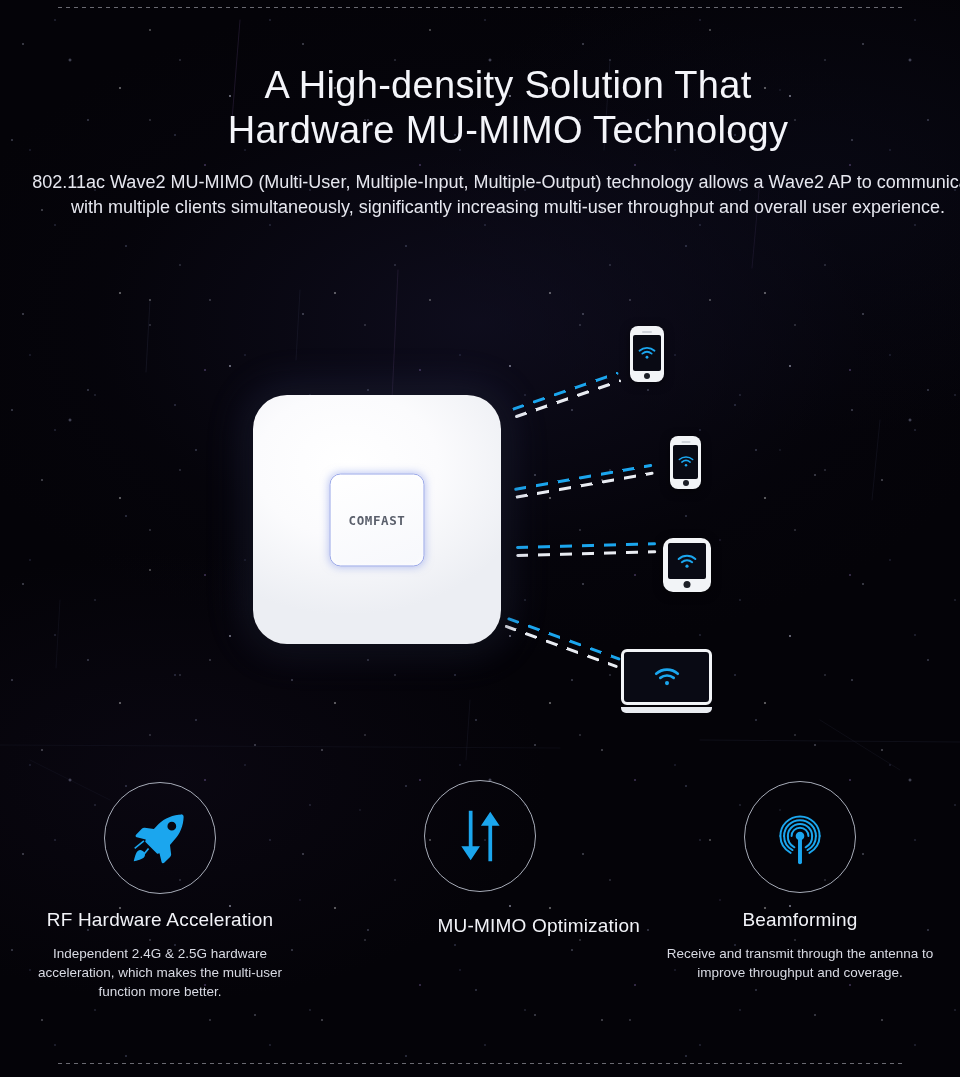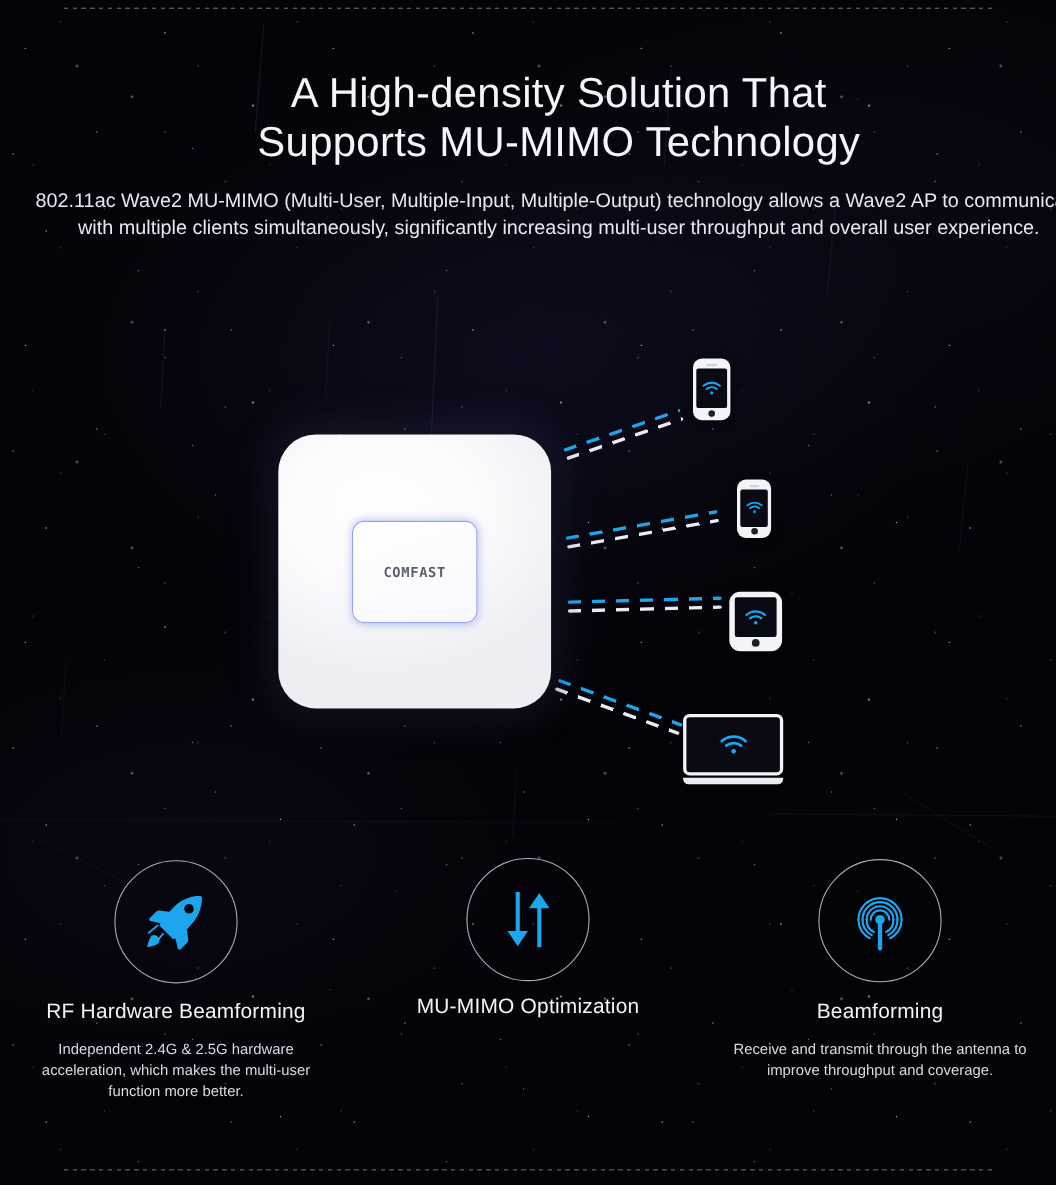--- a/index.html
+++ b/index.html
@@ -82,21 +82,21 @@
   
   .ap {
     position:absolute; left:253px; top:395px;
     width:248px; height:249px; border-radius:34px;
     background:
       radial-gradient(ellipse 190px 150px at 38% 28%, #ffffff 0%, #fbfbfd 48%, #eceef3 100%);
     box-shadow:0 0 40px 10px rgba(120,140,220,.13), 0 6px 26px rgba(0,0,0,.6);
   }
   .ap-inner {
     position:absolute; left:50%; top:50%; transform:translate(-50%,-50%);
-    width:114px; height:93px; border-radius:11px;
+    width:95px; height:93px; border-radius:11px;
     border:1.6px solid #98a6e8;
     background:linear-gradient(160deg,#ffffff,#f7f8fc);
     box-shadow:0 0 9px rgba(120,140,230,.55), inset 0 0 6px rgba(255,255,255,.9);
     display:flex; align-items:center; justify-content:center;
   }
   .ap-logo {
     font-family:"DejaVu Sans Mono", monospace;
     font-size:12.5px; font-weight:700; letter-spacing:.6px;
     color:#5a5f6b;
   }
@@ -161,21 +161,21 @@
     margin-top:15px; font-size:19px; font-weight:300; color:#f2f3f8;
     letter-spacing:.2px; white-space:nowrap;
   }
   .fdesc {
     margin-top:13px; font-size:13.5px; line-height:19px;
     font-weight:300; color:#d8dae3; padding:0 18px;
   }
   
   .feature.f1 .fcircle { transform:translateY(0); }
   .feature.f3 .fcircle { transform:translateY(-2px); }
-  .feature.f3 .ftitle  { margin-top:11px; }
+  .feature.f3 .ftitle  { margin-top:21px;text-align:right; }
   .feature.f4 .fcircle { transform:translateY(-1px); }
 </style>
 </head>
 <body>
 
 <div class="page">
 
   <div class="stars"></div>
   <div class="stars2"></div>
   <div class="stars3"></div>
@@ -197,21 +197,21 @@
       <line x1="0" y1="745" x2="560" y2="748" stroke="#2b2f44" stroke-width="1" opacity=".4"></line>
     </g>
   </svg>
 
   <div class="rule top"></div>
   <div class="rule bottom"></div>
 
   <div class="hero">
     <h1>
       <span>A High-density Solution That</span><br>
-      <span>Supports MU-MIMO Technology</span>
+      <span>Hardware MU-MIMO Technology</span>
     </h1>
     <p>802.11ac Wave2 MU-MIMO (Multi-User, Multiple-Input, Multiple-Output) technology allows a Wave2 AP to communicate with multiple clients simultaneously, significantly increasing multi-user throughput and overall user experience.</p>
   </div>
 
   <div class="link" style="left:512px; top:408px; width:112px; transform:rotate(-19deg);">
     <div class="d"></div>
     <div class="d w"></div>
   </div>
   <div class="link" style="left:514px; top:488px; width:140px; transform:rotate(-10deg);">
     <div class="d"></div>
@@ -283,21 +283,21 @@
     <div class="feature f1">
       <div class="fcircle">
         <svg width="56" height="56" viewBox="0 0 64 64">
           <g fill="#1ba6ee">
             <path d="M57 5c-10 .4-19.6 4-26.6 11L25 21.6l-10.4-1.3c-1.3-.2-2.5.3-3.4 1.2l-6.6 6.7c-1 1-.5 2.7.9 3l10.2 2.4c-.4 1.5-.6 2.6-.6 2.6l13.7 13.7s1.1-.2 2.6-.6l2.4 10.2c.3 1.4 2 1.9 3 .9l6.7-6.6c.9-.9 1.4-2.1 1.2-3.4L43.4 40l4.6-5.4C55 27.6 58.6 18 59 8c.1-1.7-1.3-3.1-3-3zM45.5 23.5a5 5 0 1 1 0-10 5 5 0 0 1 0 10z"></path>
             <path d="M6.3 47.1c-2.6 2.6-4.3 11.6-4.3 11.6s9-1.7 11.6-4.3a5.2 5.2 0 0 0-7.3-7.3z"></path>
             <path d="M2.5 43.2 13 34.6l1.2 1.5L3.6 44.6zM9.6 53.8l8.6-10.5 1.5 1.2-8.5 10.6z"></path>
           </g>
         </svg>
       </div>
-      <div class="ftitle">RF Hardware Beamforming</div>
+      <div class="ftitle">RF Hardware Acceleration</div>
       <div class="fdesc">Independent 2.4G &amp; 2.5G hardware acceleration, which makes the multi-user function more better.</div>
     </div>
 
 
     <div class="feature f3">
       <div class="fcircle">
         <svg width="50" height="56" viewBox="0 0 48 60">
           <g fill="#1ba6ee">
             <path d="M31 57 V19 h8 L29 4 L19 19 h8 V57 z" transform="translate(6,0)"></path>
             <path d="M17 3 V41 h8 L15 56 L5 41 h8 V3 z" transform="translate(-1,0)"></path>

